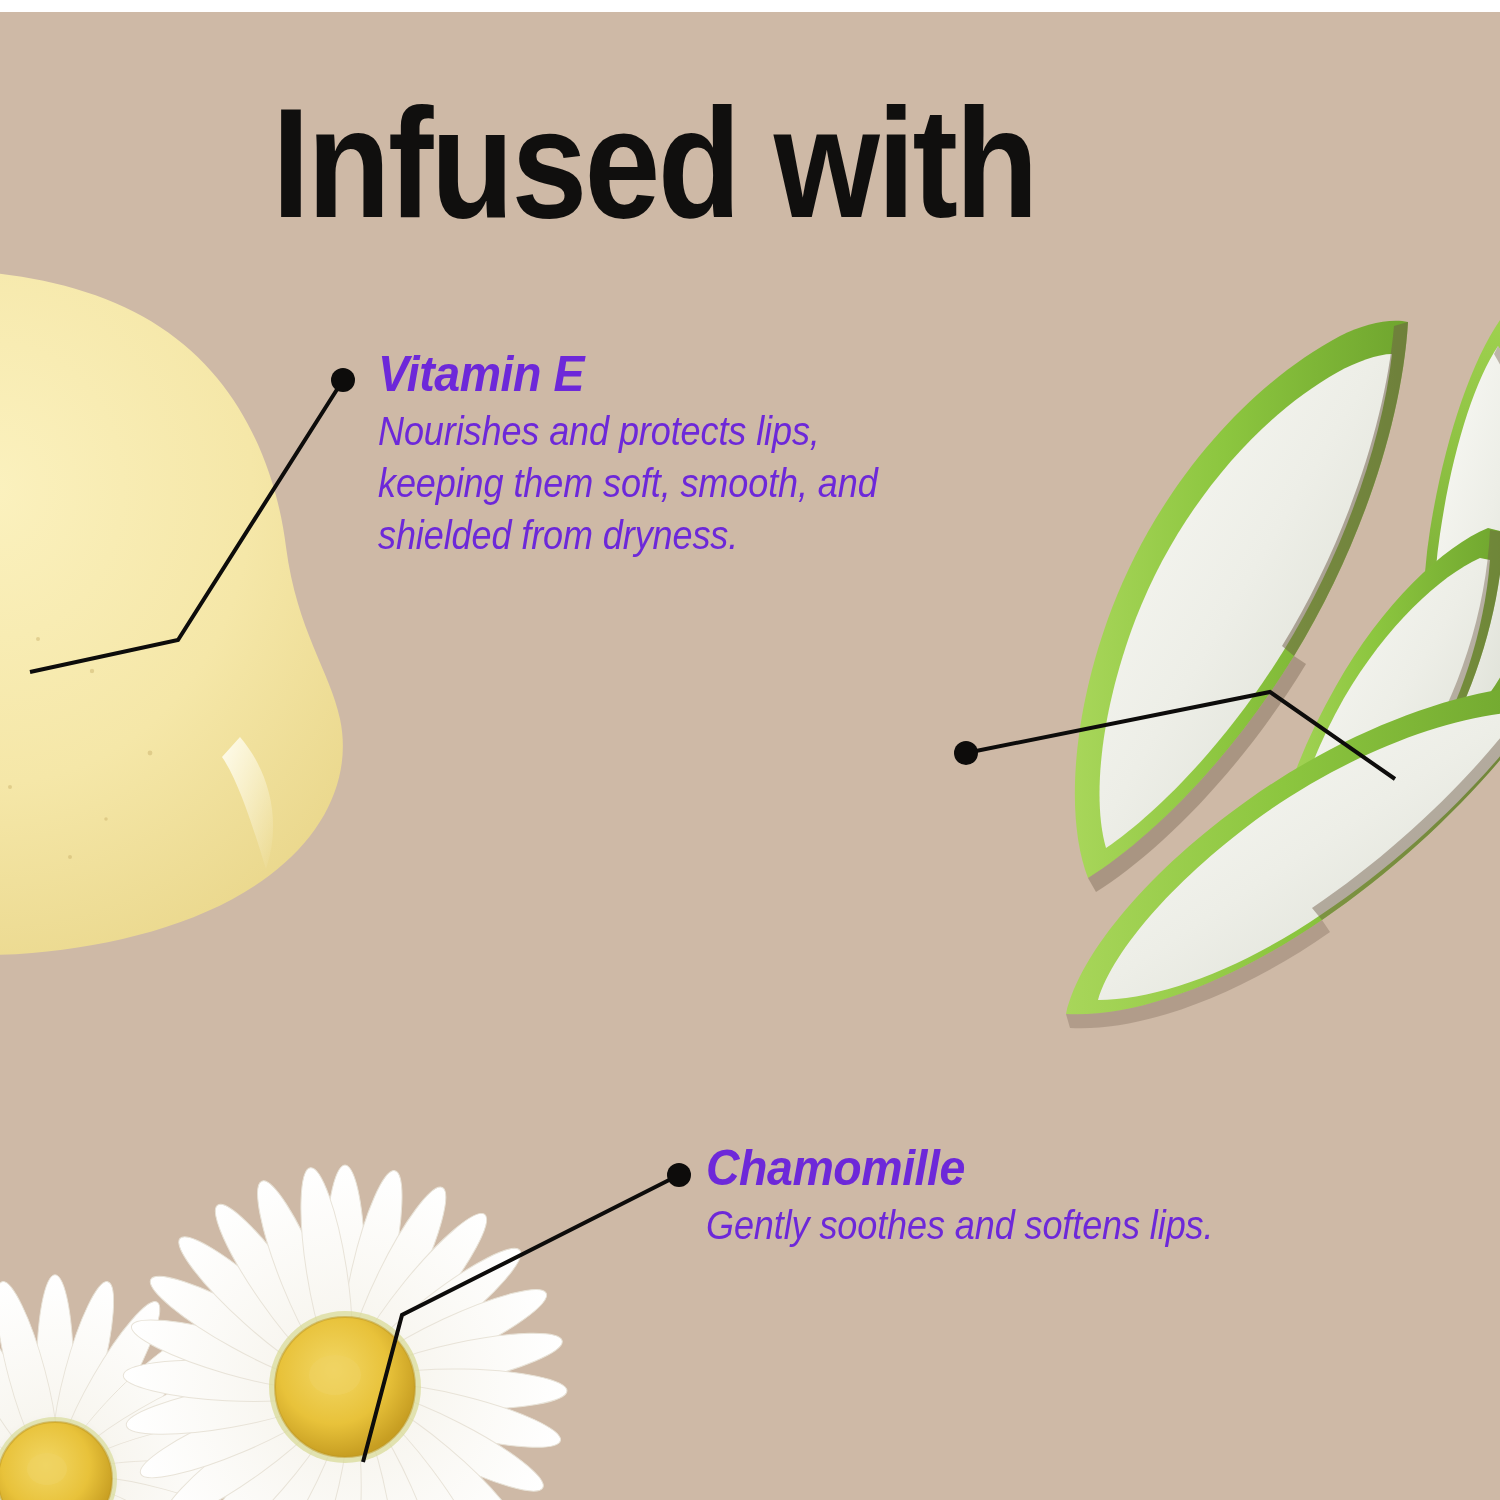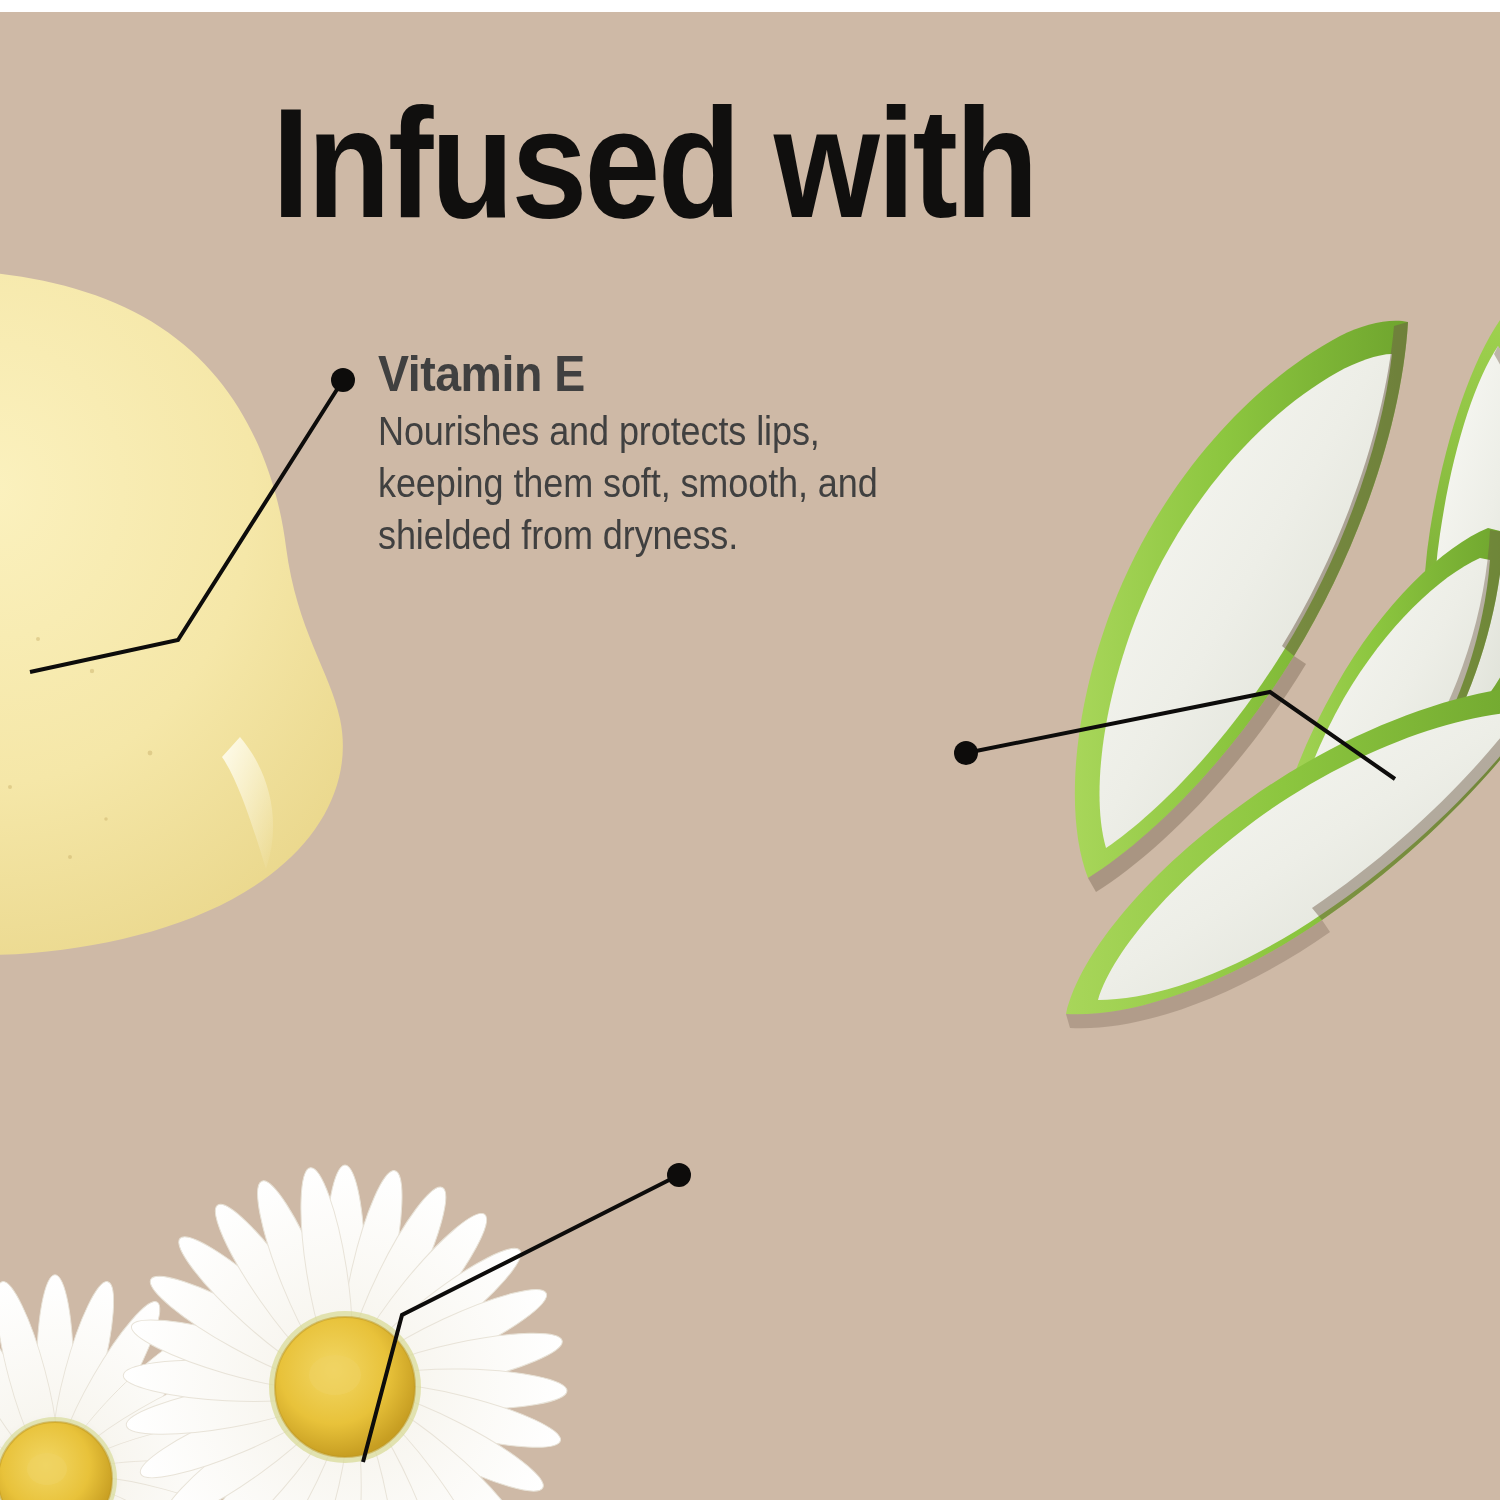--- a/index.html
+++ b/index.html
@@ -25,21 +25,21 @@
   #flower-art { left: -120px;  top: 1075px; width: 780px;  height: 470px; }
 
   
   #leaders {
     position: absolute;
     left: 0; top: 0;
     width: 1500px; height: 1500px;
   }
 
   
-  .callout { position: absolute; color: #404040; }
+  .callout { position: absolute; color: #6d28d9; font-style: italic; }
 
   .heading {
     font-weight: 700;
     font-size: 50px;
     line-height: 1.06;
     letter-spacing: -0.5px;
     margin: 0 0 4px 0;
     transform: scaleX(0.93);
   }
   .body {
@@ -298,14 +298,20 @@
   <div class="callout ta-left" id="callout-vitamin-e">
     <p class="heading">Vitamin E</p>
     <p class="body">
       <span>Nourishes and protects lips,</span><br>
       <span>keeping them soft, smooth, and</span><br>
       <span>shielded from dryness.</span>
     </p>
   </div>
 
 
+  <div class="callout ta-left" id="callout-chamomille">
+    <p class="heading">Chamomille</p>
+    <p class="body">
+      <span>Gently soothes and softens lips.</span>
+    </p>
+  </div>
 
 </div>
 
 </body></html>

